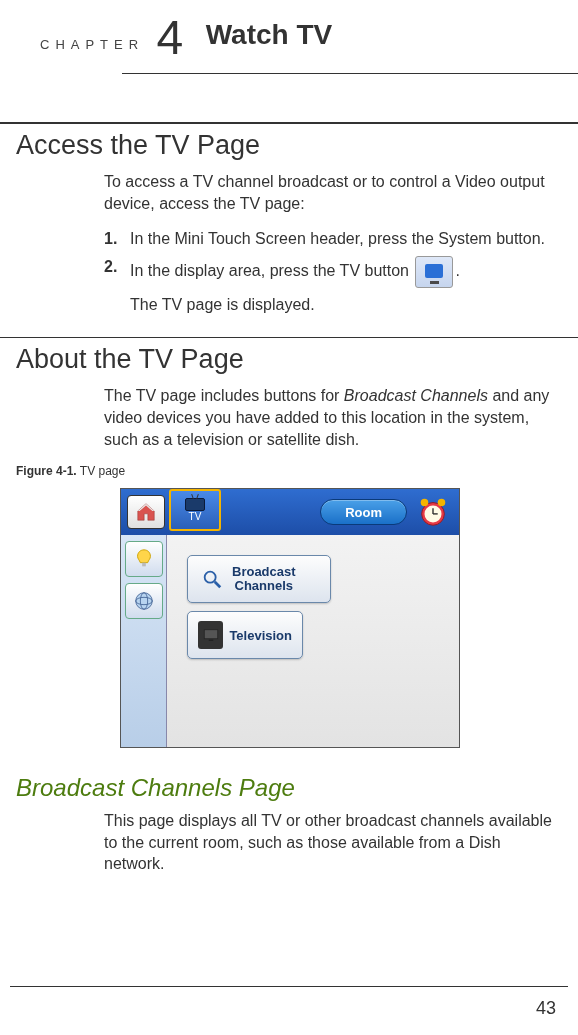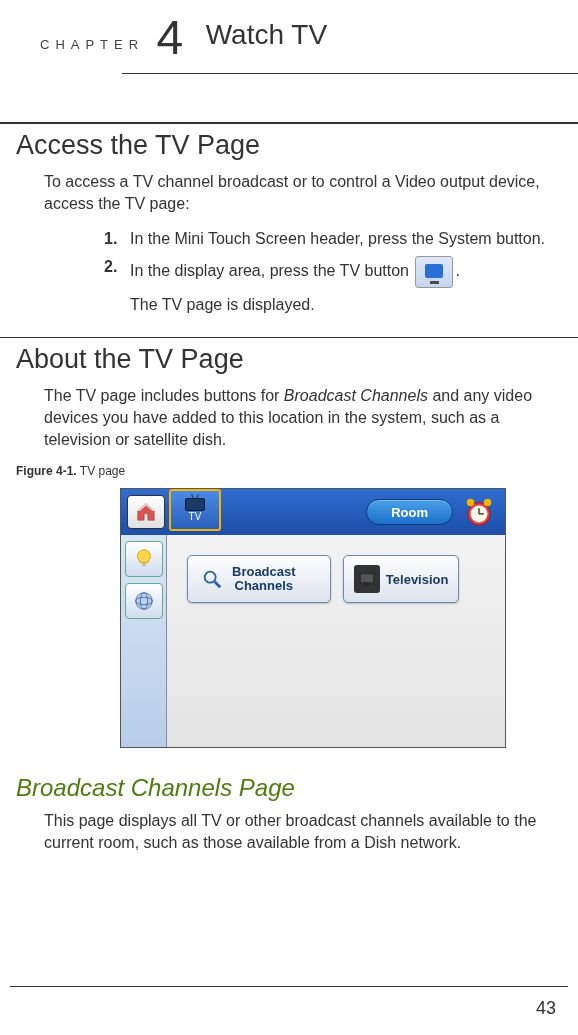--- a/index.html
+++ b/index.html
@@ -26,21 +26,21 @@
       color: #333;
       margin: 0 18px 0 8px;
       display: inline;
       font-weight: normal;
       vertical-align: -5px;
     }
     .chapter-title {
       font-size: 28px;
       color: #333;
       display: inline;
-      font-weight: normal;
+      font-weight: bold;
       vertical-align: 5px;
     }
     .chapter-rule {
       border: none;
       border-top: 1px solid #333;
       margin-left: 122px;
       margin-top: 8px;
     }
     .section-divider {
       border: none;
@@ -52,21 +52,21 @@
       border-top: 1px solid #333;
       margin: 22px 0 6px 0;
     }
     .h1 {
       font-size: 27px;
       font-weight: normal;
       color: #333;
       margin: 0 0 10px 16px;
     }
     .body-text {
-      margin: 0 24px 14px 44px;
+      margin: 0 24px 14px 104px;
       font-size: 16px;
       line-height: 1.35;
       color: #333;
     }
     .list-item {
       margin: 0 24px 6px 104px;
       font-size: 16px;
       line-height: 1.35;
       display: flex;
       align-items: flex-start;
@@ -112,21 +112,21 @@
     .figure-label b { font-weight: bold; }
     .h2-italic {
       font-size: 24px;
       font-style: italic;
       color: #4d7c0f;
       margin: 26px 0 8px 16px;
       font-weight: normal;
     }
     
     .ui-panel {
-      width: 386px;
+      width: 340px;
       height: 260px;
       margin-left: 120px;
       border: 1px solid #555;
       background: linear-gradient(#f6f6f6, #e3e3e3);
       position: relative;
       font-family: Tahoma, Arial, sans-serif;
     }
     .ui-topbar {
       height: 46px;
       background: linear-gradient(#2f6dd0, #1d4ea8);

